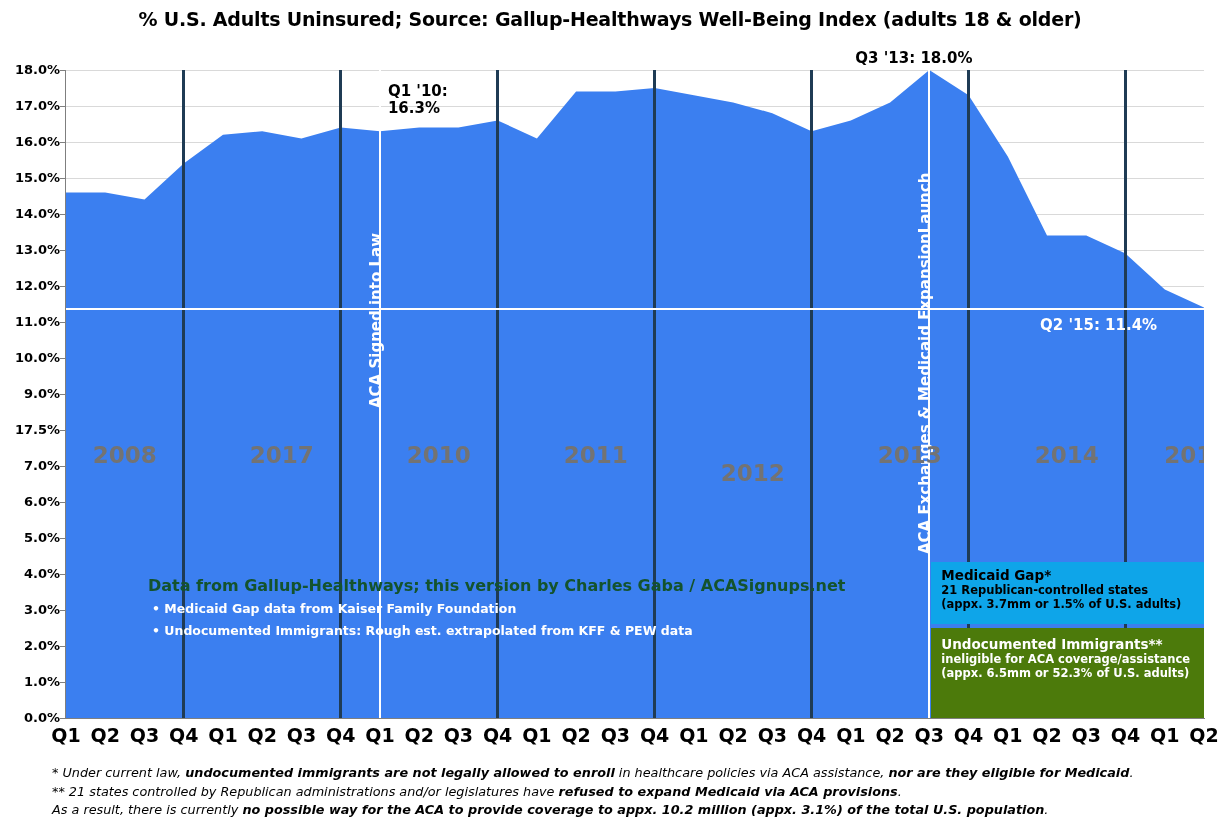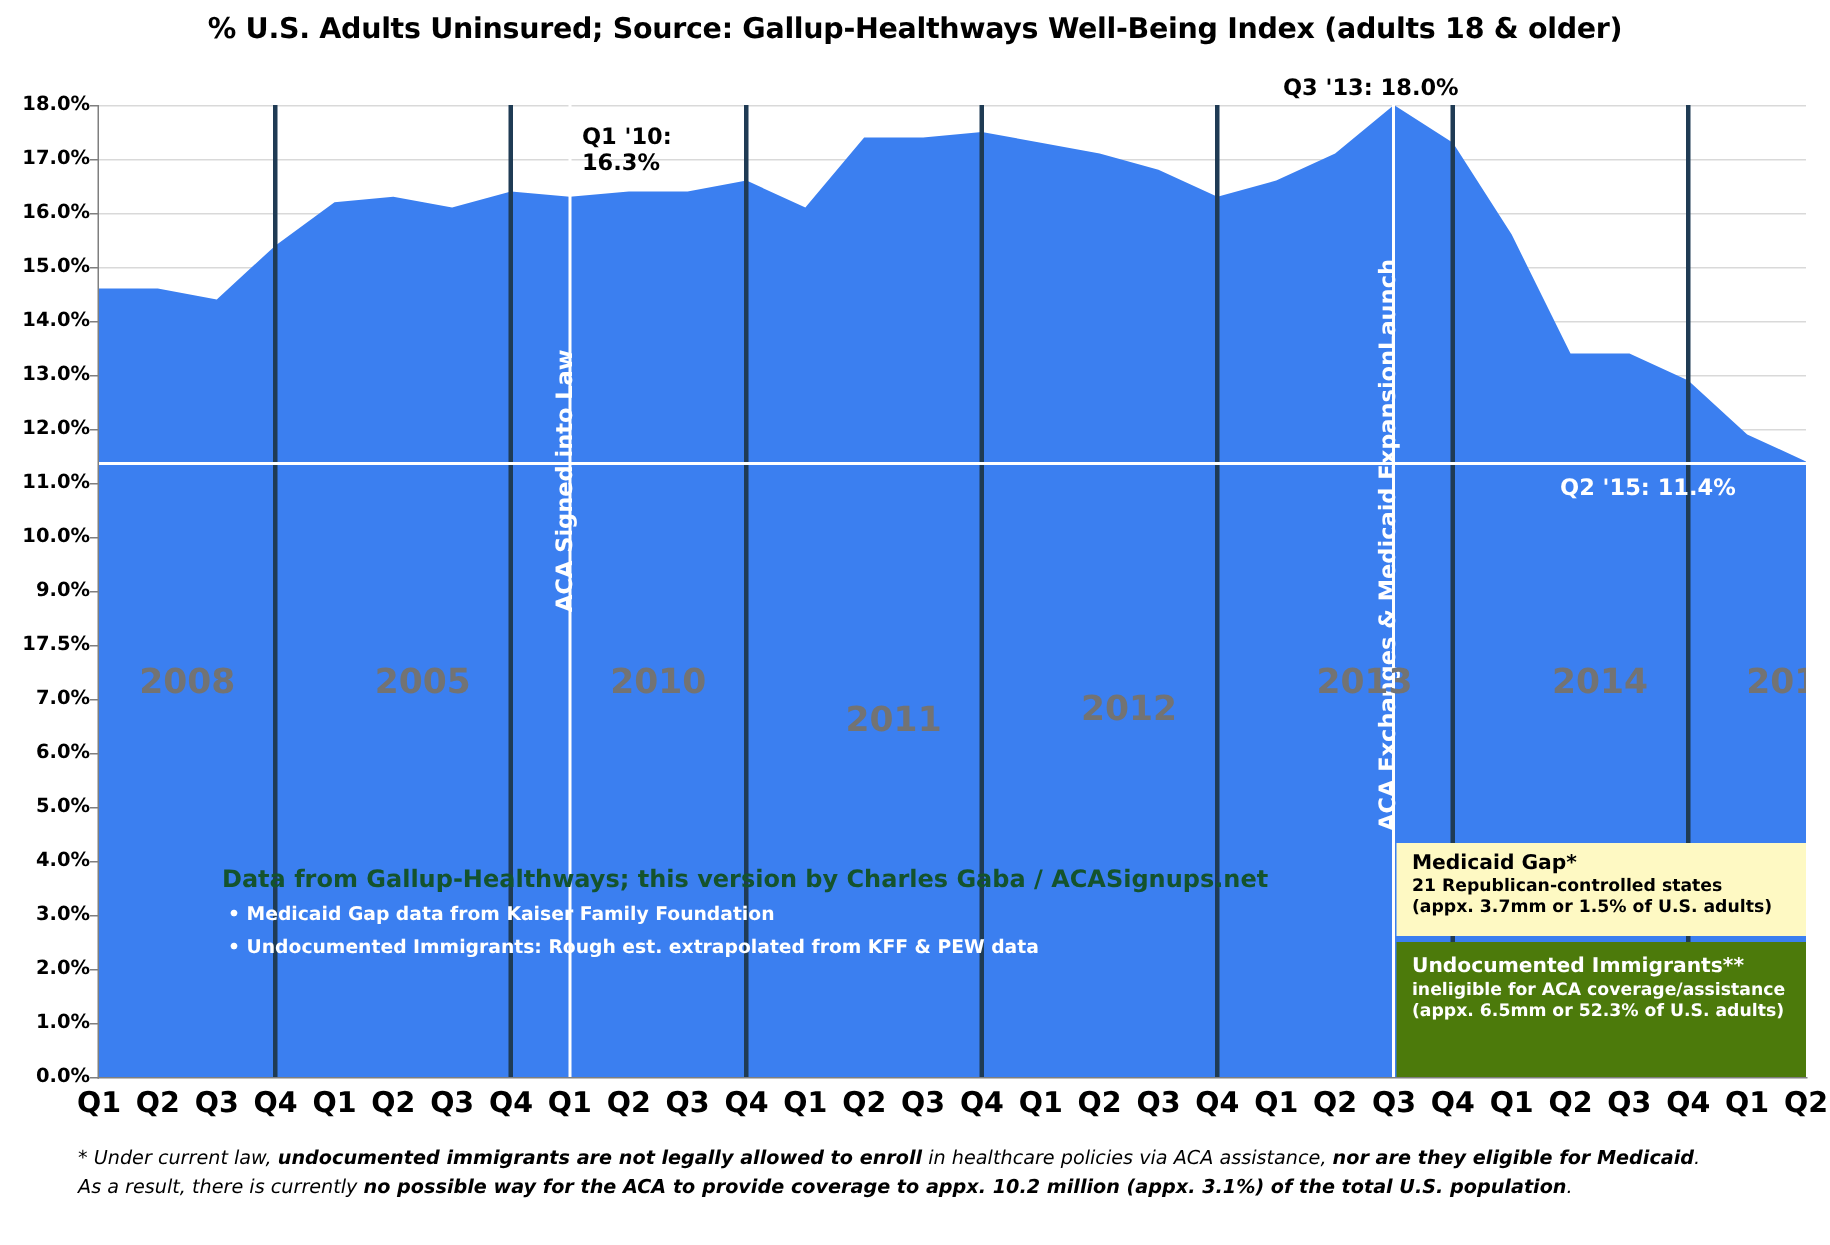--- a/index.html
+++ b/index.html
@@ -117,21 +117,21 @@
   }
   .credit-sub {
     position: absolute;
     font-size: 12.5px; font-weight: bold; color: #ffffff;
     white-space: nowrap;
   }
 
   
   .box-gap {
     position: absolute;
-    background: #fef9c3;
+    background: #0ea5e9;
     color: #000;
   }
   .box-undoc {
     position: absolute;
     background: #4c7a0b;
     color: #ffffff;
   }
   .box-title { font-size: 13.5px; font-weight: bold; }
   .box-line { font-size: 11.5px; font-weight: bold; }
 
@@ -193,23 +193,23 @@
       <div class="vline" style="left: 587.121px;"></div>
       <div class="vline" style="left: 744.086px;"></div>
       <div class="vline" style="left: 901.052px;"></div>
       <div class="vline" style="left: 1058.02px;"></div>
       <div class="vline-white" style="left: 312.931px;"></div>
       <div class="vline-white" style="left: 862.31px;"></div>
       <div class="hline-white" style="top: 237.6px;"></div>
       <div class="vlabel" style="left: 318.931px; top: 320px;">ACA Signed into Law</div>
       <div class="vlabel" style="left: 868.31px; top: 466px;">ACA Exchanges &amp; Medicaid ExpansionLaunch</div>
       <div class="yearlabel" style="left: 58.8621px; top: 372px;">2008</div>
-      <div class="yearlabel" style="left: 215.828px; top: 372px;">2005</div>
+      <div class="yearlabel" style="left: 215.828px; top: 372px;">2017</div>
       <div class="yearlabel" style="left: 372.793px; top: 372px;">2010</div>
-      <div class="yearlabel" style="left: 529.759px; top: 372px; margin-top: 25px;">2011</div>
+      <div class="yearlabel" style="left: 529.759px; top: 372px;">2011</div>
       <div class="yearlabel" style="left: 686.724px; top: 390px;">2012</div>
       <div class="yearlabel" style="left: 843.69px; top: 372px;">2013</div>
       <div class="yearlabel" style="left: 1000.66px; top: 372px;">2014</div>
       <div class="yearlabel" style="left: 1130.15px; top: 372px;">2015</div>
     </div>
 
   <div id="yaxis">
       <div class="ylabel" style="top: 62px;">18.0%</div>
       <div class="ytick" style="top: 70px;"></div>
       <div class="ylabel" style="top: 98px;">17.0%</div>
@@ -305,17 +305,20 @@
       <div class="box-line">(appx.  6.5mm or 52.3% of U.S. adults)</div>
     </div>
 
   </div>
 
   <div class="footnotes">
     <div>
       <span>* Under current law, </span><b>undocumented immigrants are not legally allowed to enroll</b><span> in healthcare policies via ACA assistance, </span><b>nor are they eligible for Medicaid</b><span>.</span>
     </div>
     <div>
+      <span>** 21 states controlled by Republican administrations and/or legislatures have </span><b>refused to expand Medicaid via ACA provisions</b><span>.</span>
+    </div>
+    <div>
       <span>As a result, there is currently </span><b>no possible way for the ACA to provide coverage to appx. 10.2 million (appx. 3.1%) of the total U.S. population</b><span>.</span>
     </div>
   </div>
 
 </div>
 
 </body></html>

